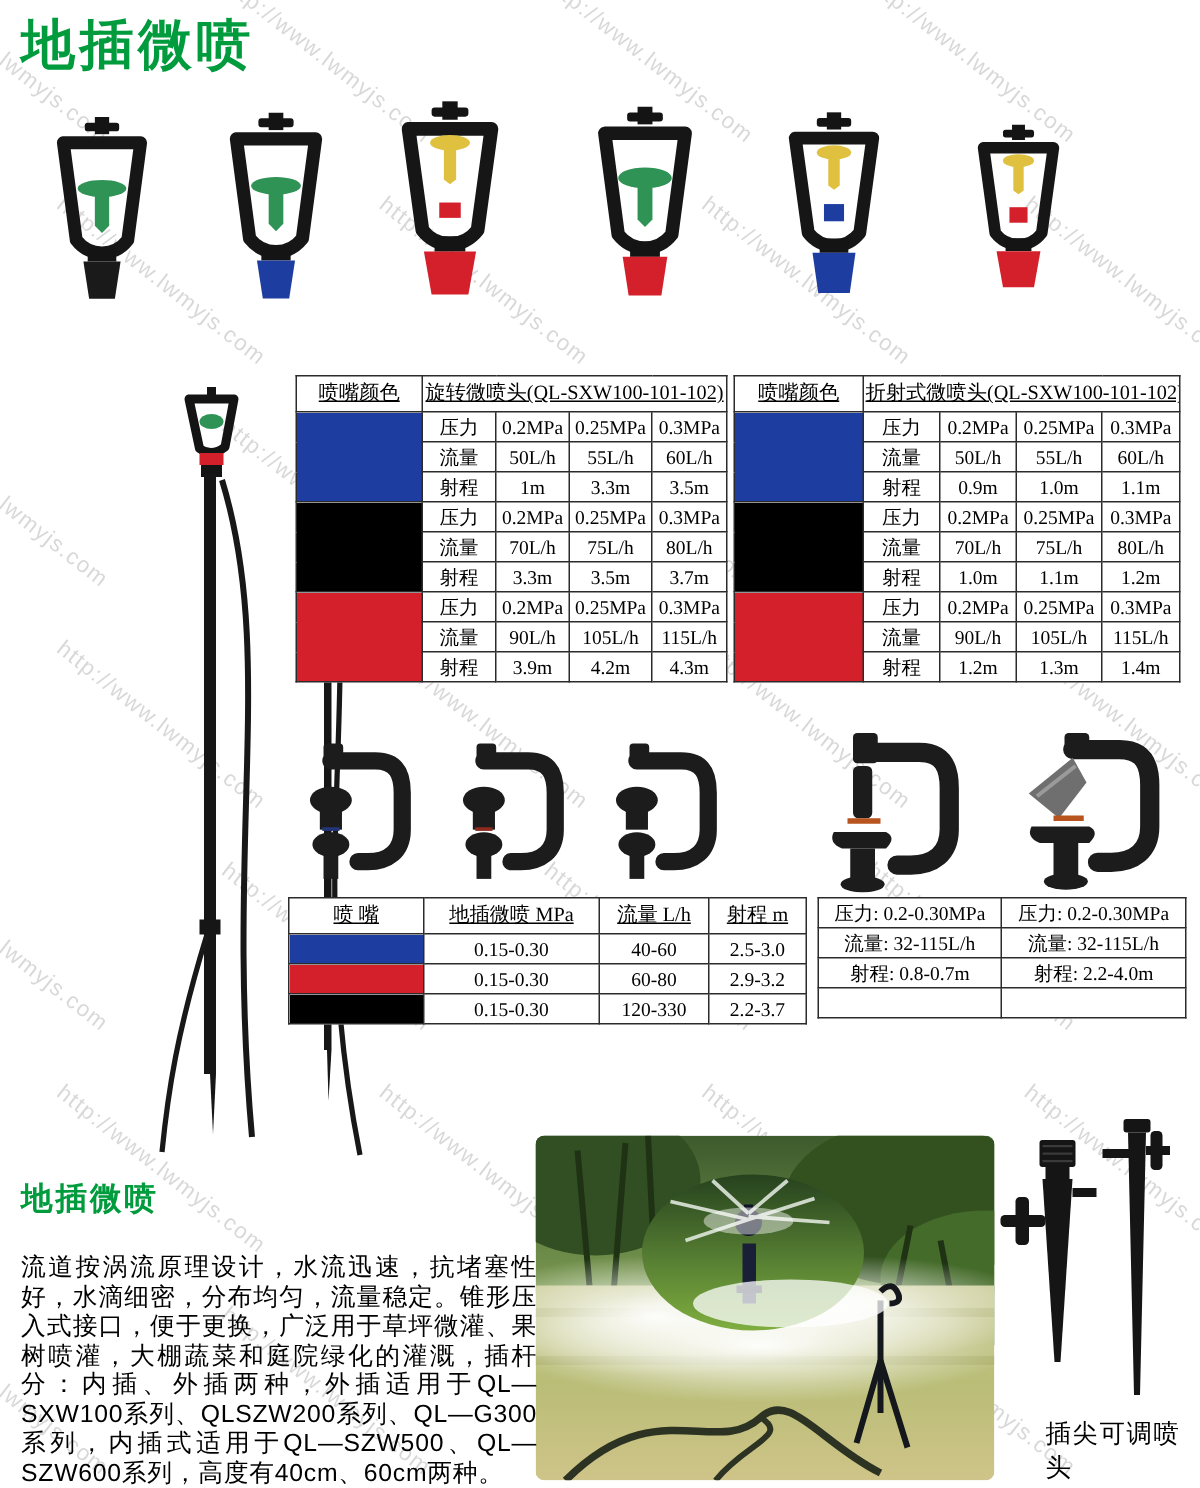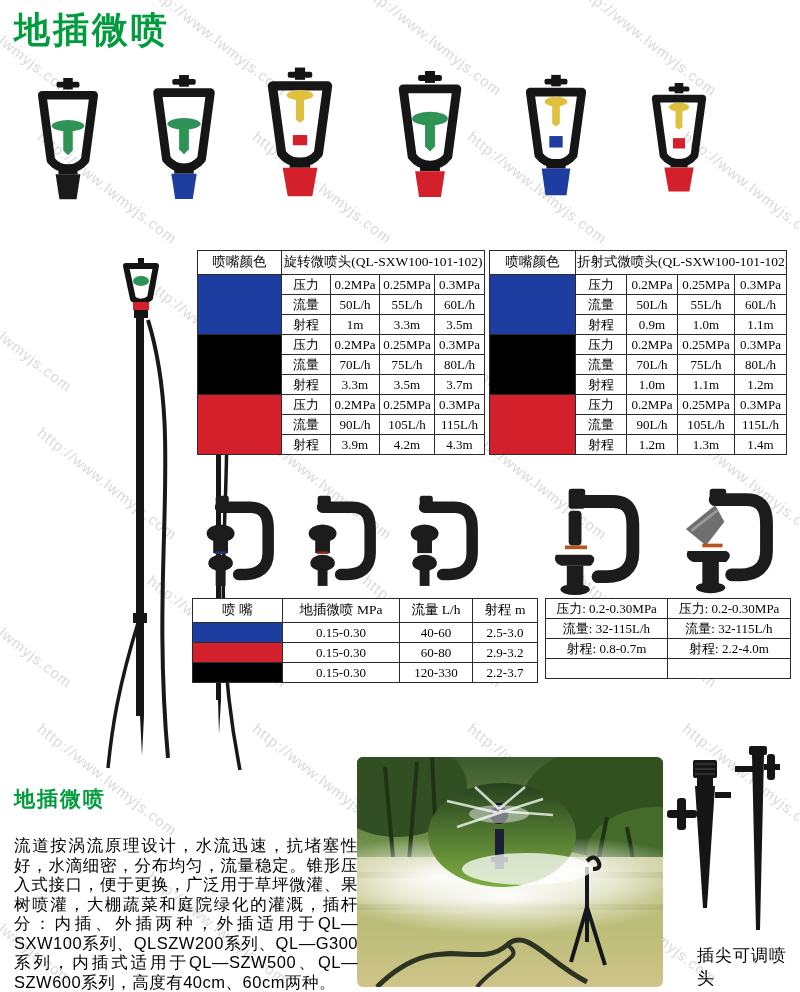--- a/index.html
+++ b/index.html
@@ -16,21 +16,21 @@
       letter-spacing:3px;margin:0;z-index:3;}
   .sec-title{font-size:21px;font-weight:bold;color:#009b3c;letter-spacing:2px;margin:0;z-index:3;}
   
   .product{z-index:2;}
   
   table.spec{border-collapse:collapse;table-layout:fixed;z-index:4;position:absolute;
       font-family:"Liberation Serif","DejaVu Serif",serif;font-size:13px;color:#000;
       background:#fff;}
   table.spec td{border:1px solid #2b2b2b;text-align:center;padding:0 1px;height:19px;
       line-height:1.05;overflow:hidden;white-space:nowrap;}
-  table.spec tr.hdr td{height:23px;font-size:13.5px;}
+  table.spec tr.hdr td{height:23px;font-size:13.5px;text-decoration:underline;}
   td.swatch{padding:0;}
   
   .desc{z-index:3;font-size:16.5px;line-height:19.5px;color:#000;margin:0;
       text-align:justify;letter-spacing:0.5px;}
   .caption{z-index:3;font-size:17px;color:#000;letter-spacing:1px;}
   .photo{z-index:2;border-radius:6px;overflow:hidden;}
 </style>
 </head>
 <body>
 

